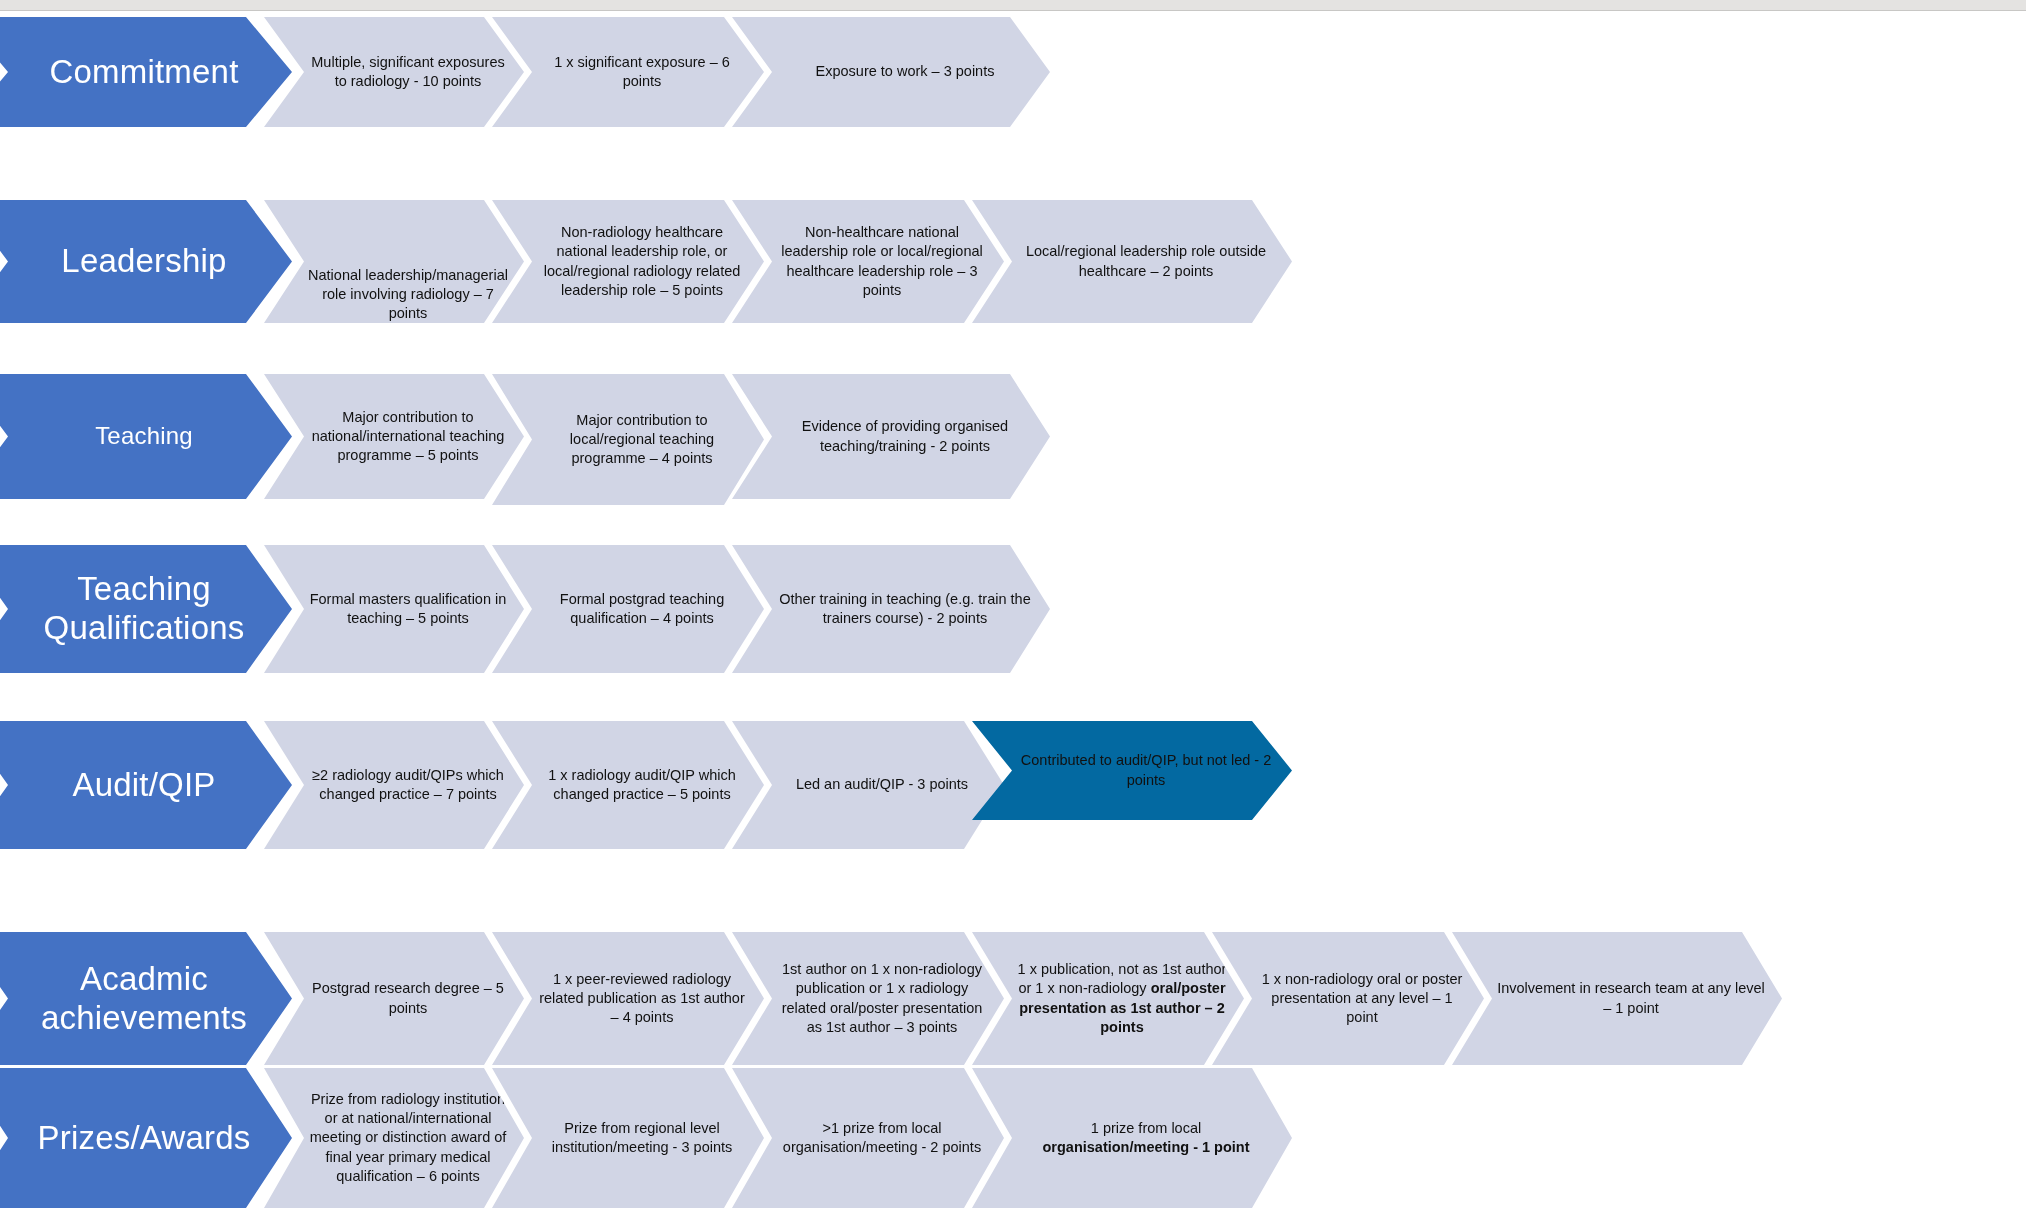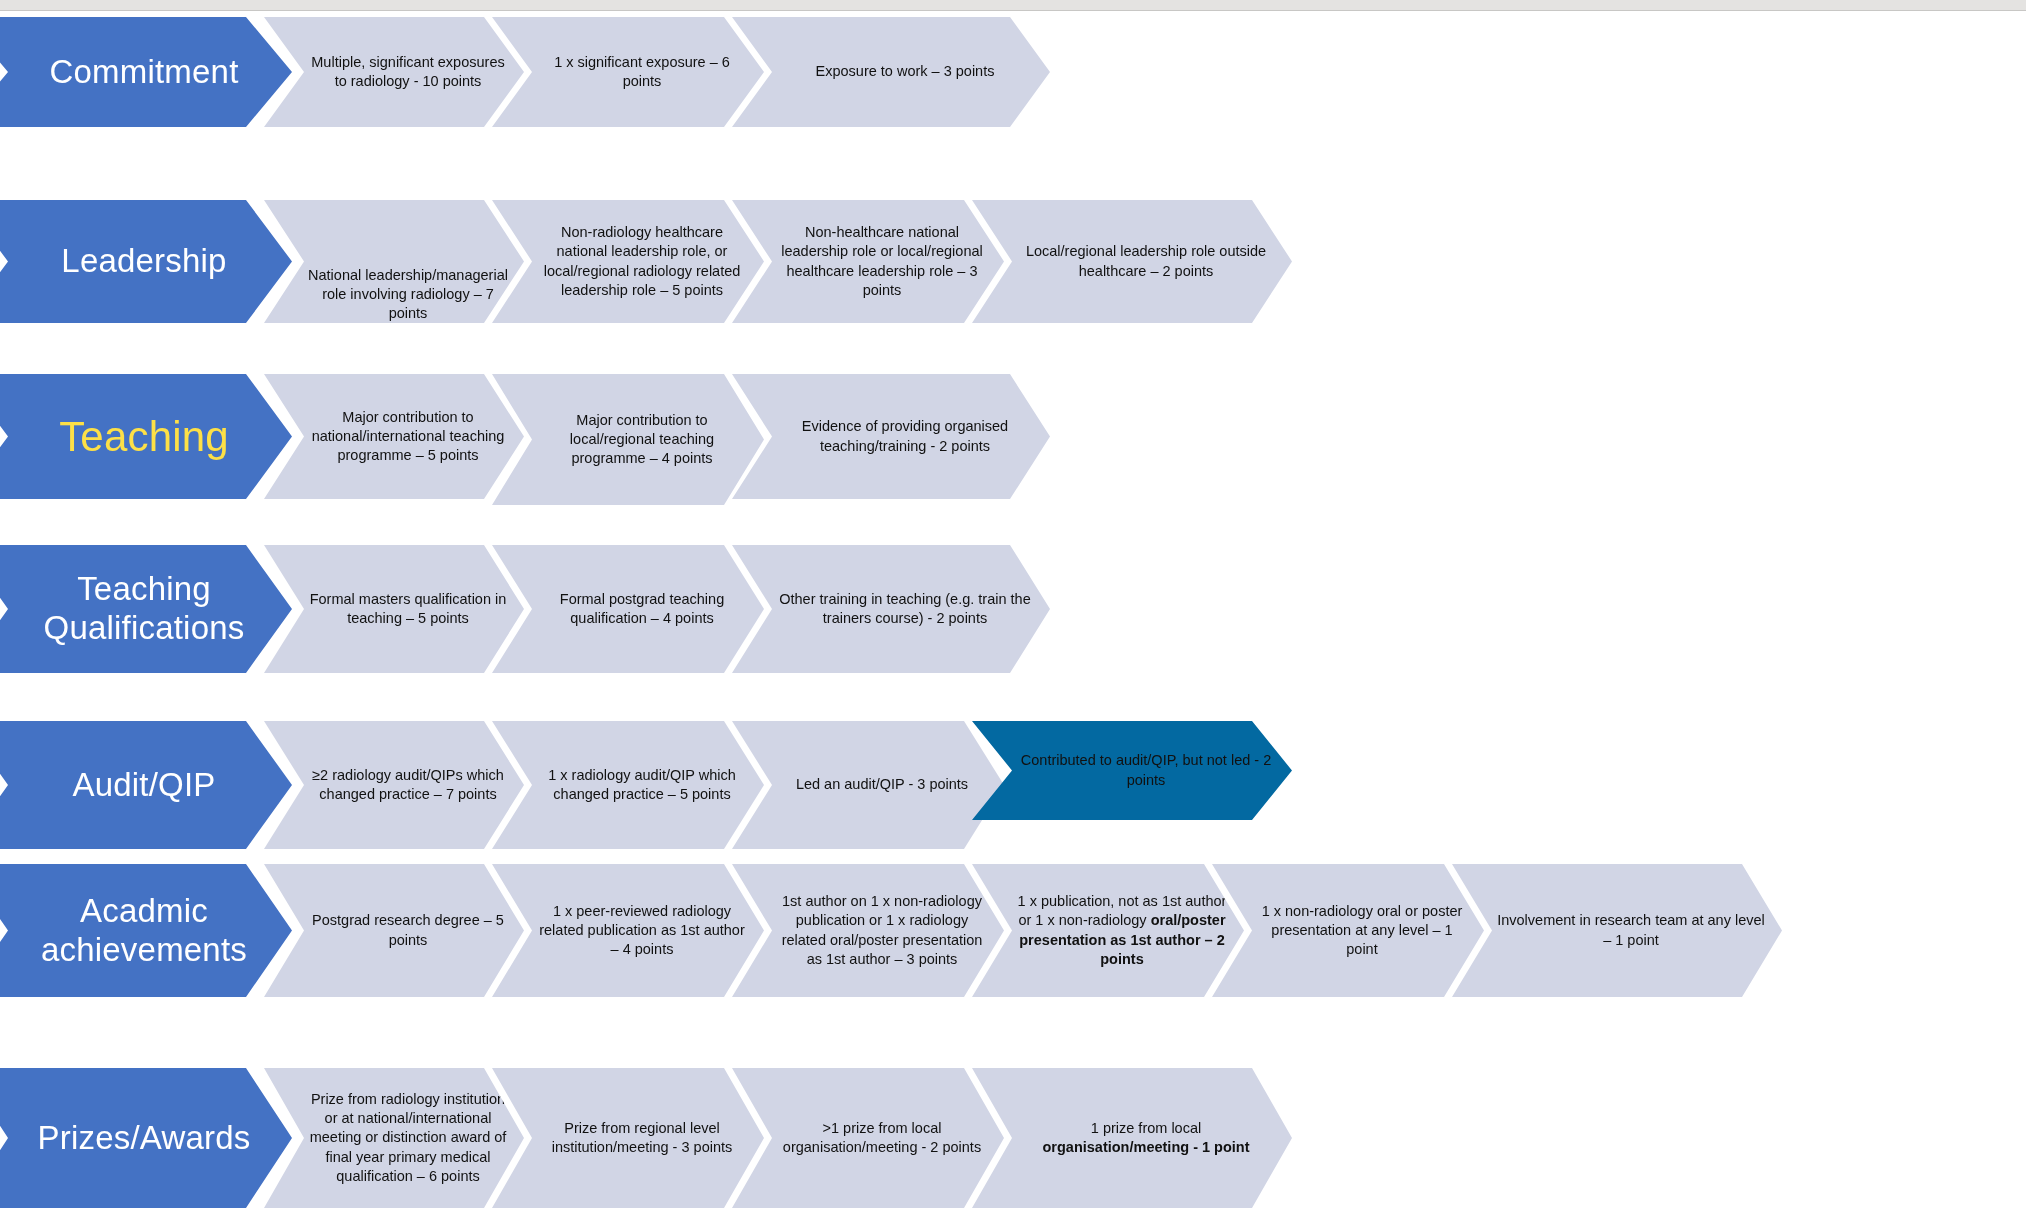--- a/index.html
+++ b/index.html
@@ -114,21 +114,21 @@
       </div>
       <div class="chev chev-step" style="width: 272px; height: 123px; background: rgb(209, 213, 229); margin-left: -32px;">
         <span class="step-text" style="color: rgb(17, 17, 17);">Non-healthcare national leadership role or local/regional healthcare leadership role – 3 points</span>
       </div>
       <div class="chev chev-step" style="width: 320px; height: 123px; background: rgb(209, 213, 229); margin-left: -32px;">
         <span class="step-text" style="color: rgb(17, 17, 17);">Local/regional leadership role outside healthcare – 2 points</span>
       </div>
     </div>
     <div class="row" style="top: 362px; height: 125px;">
       <div class="chev chev-label" style="width: 330px; height: 125px; background: rgb(68, 114, 196); margin-left: -38px;">
-        <span class="label-text" style="font-size: 42px; color: #fde047;">Teaching</span>
+        <span class="label-text" style="font-size: 24px; color: #ffffff;">Teaching</span>
       </div>
       <div class="chev chev-step" style="width: 260px; height: 125px; background: rgb(209, 213, 229); margin-left: -28px;">
         <span class="step-text" style="color: rgb(17, 17, 17);">Major contribution to national/international teaching programme – 5 points</span>
       </div>
       <div class="chev chev-step" style="width: 272px; height: 131px; background: rgb(209, 213, 229); margin-left: -32px;">
         <span class="step-text" style="color: rgb(17, 17, 17);">Major contribution to local/regional teaching programme – 4 points</span>
       </div>
       <div class="chev chev-step" style="width: 318px; height: 125px; background: rgb(209, 213, 229); margin-left: -32px;">
         <span class="step-text" style="color: rgb(17, 17, 17);">Evidence of providing organised teaching/training - 2 points</span>
       </div>
@@ -157,21 +157,21 @@
       <div class="chev chev-step" style="width: 272px; height: 128px; background: rgb(209, 213, 229); margin-left: -32px;">
         <span class="step-text" style="color: rgb(17, 17, 17);">1 x radiology audit/QIP which changed practice – 5 points</span>
       </div>
       <div class="chev chev-step" style="width: 272px; height: 128px; background: rgb(209, 213, 229); margin-left: -32px;">
         <span class="step-text" style="color: rgb(17, 17, 17);">Led an audit/QIP - 3 points</span>
       </div>
       <div class="chev chev-step" style="width: 320px; height: 99px; background: #0369a1; margin-left: -32px;">
         <span class="step-text" style="color: rgb(17, 17, 17);">Contributed to audit/QIP, but not led - 2 points</span>
       </div>
     </div>
-    <div class="row" style="top: 852px; height: 125px;">
+    <div class="row" style="top: 920px; height: 125px;">
       <div class="chev chev-label" style="width: 330px; height: 133px; background: rgb(68, 114, 196); margin-left: -38px;">
         <span class="label-text" style="font-size: 33px; color: rgb(255, 255, 255);">Acadmic achievements</span>
       </div>
       <div class="chev chev-step" style="width: 260px; height: 133px; background: rgb(209, 213, 229); margin-left: -28px;">
         <span class="step-text" style="color: rgb(17, 17, 17);">Postgrad research degree – 5 points</span>
       </div>
       <div class="chev chev-step" style="width: 272px; height: 133px; background: rgb(209, 213, 229); margin-left: -32px;">
         <span class="step-text" style="color: rgb(17, 17, 17);">1 x peer-reviewed radiology related publication as 1st author – 4 points</span>
       </div>
       <div class="chev chev-step" style="width: 272px; height: 133px; background: rgb(209, 213, 229); margin-left: -32px;">

